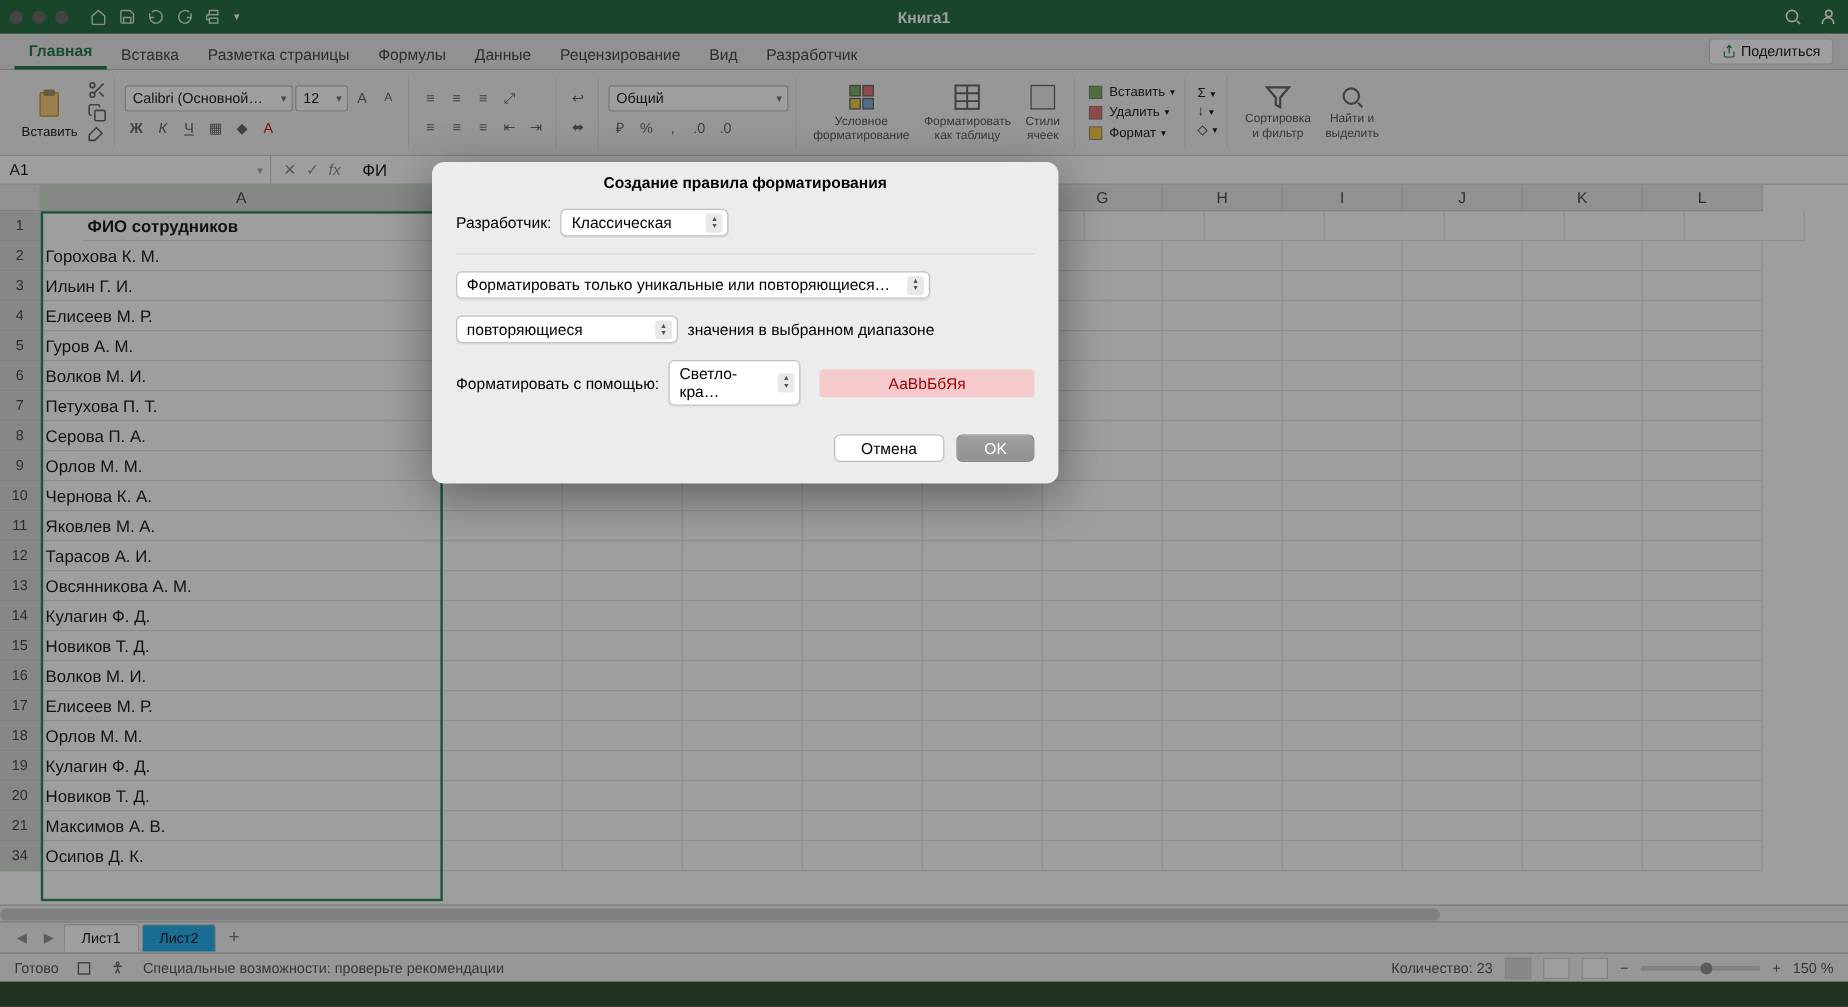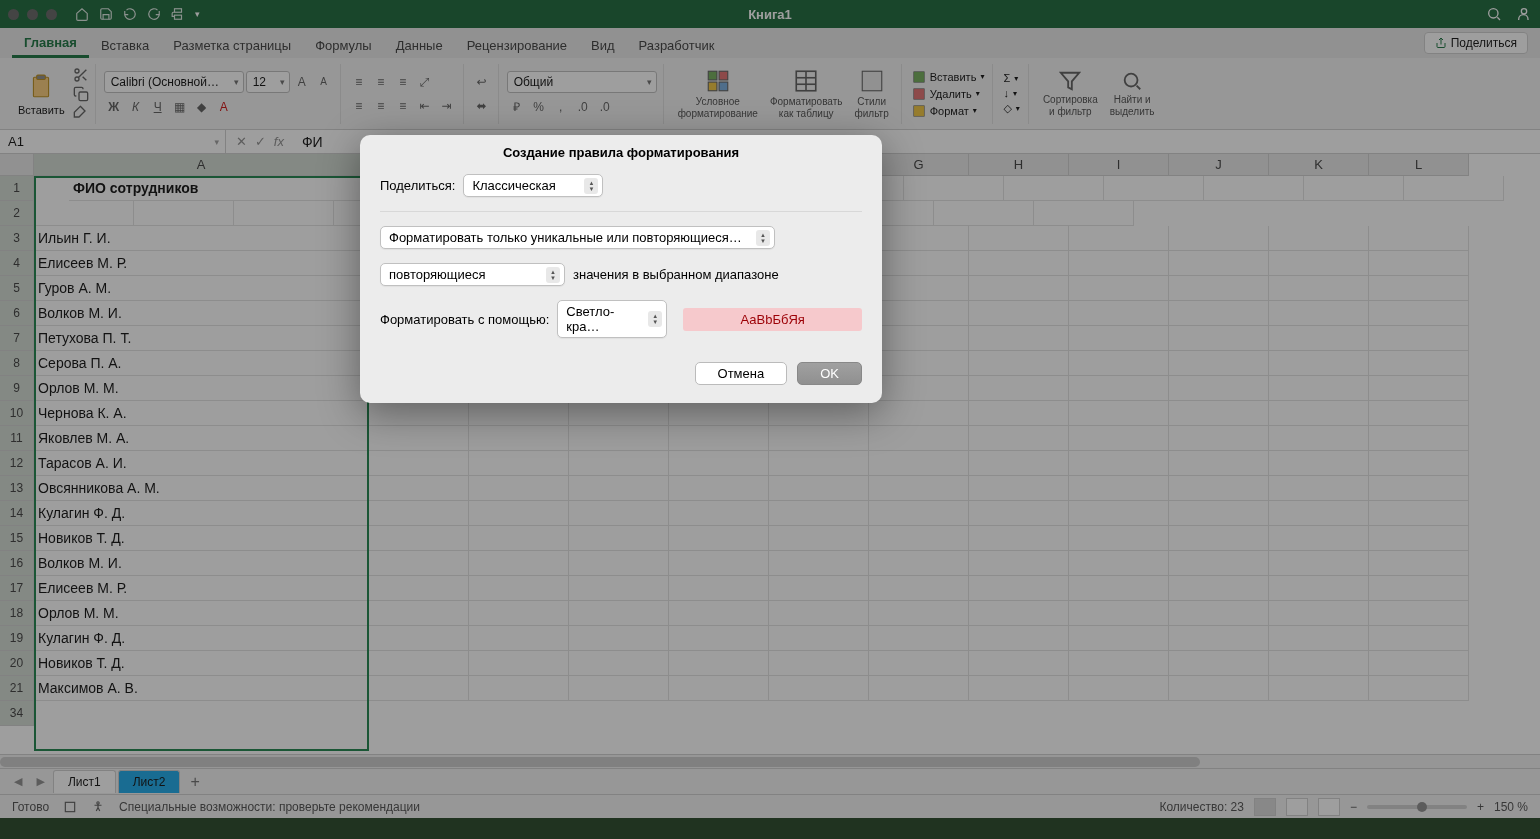--- a/index.html
+++ b/index.html
@@ -247,21 +247,21 @@
           <line x1="12" y1="3" x2="12" y2="21"></line>
         </svg>
       <span style="white-space:pre-line">Форматировать
 как таблицу</span>
     </div>
     <div class="big-btn">
       <svg width="26" height="26" viewBox="0 0 24 24" fill="#e8e8e8" stroke="#555">
           <rect x="3" y="3" width="18" height="18"></rect>
         </svg>
       <span style="white-space:pre-line">Стили
-фильтр</span>
+ячеек</span>
     </div>
   </div>
   <div class="ribbon-group">
     <div class="cells-group">
       <div class="cells-row">
           <svg width="14" height="14" viewBox="0 0 24 24" fill="#6aa84f" stroke="#555">
             <rect x="3" y="3" width="18" height="18"></rect>
           </svg>
           <span>Вставить</span>
           <span style="font-size:8px">▾</span>
@@ -378,20 +378,21 @@
           <div class="cell" style="width: 100px;"></div>
           <div class="cell" style="width: 100px;"></div>
           <div class="cell" style="width: 100px;"></div>
           <div class="cell" style="width: 100px;"></div>
           <div class="cell" style="width: 100px;"></div>
           <div class="cell" style="width: 100px;"></div>
           <div class="cell" style="width: 100px;"></div>
           <div class="cell" style="width: 100px;"></div>
         </div>
         <div class="cell-row">
+          <div class="cell colA" style="width: 335px;">Горохова К. М.</div>
           <div class="cell" style="width: 100px;"></div>
           <div class="cell" style="width: 100px;"></div>
           <div class="cell" style="width: 100px;"></div>
           <div class="cell" style="width: 100px;"></div>
           <div class="cell" style="width: 100px;"></div>
           <div class="cell" style="width: 100px;"></div>
           <div class="cell" style="width: 100px;"></div>
           <div class="cell" style="width: 100px;"></div>
           <div class="cell" style="width: 100px;"></div>
           <div class="cell" style="width: 100px;"></div>
@@ -644,20 +645,34 @@
           <div class="cell" style="width: 100px;"></div>
           <div class="cell" style="width: 100px;"></div>
           <div class="cell" style="width: 100px;"></div>
           <div class="cell" style="width: 100px;"></div>
           <div class="cell" style="width: 100px;"></div>
           <div class="cell" style="width: 100px;"></div>
           <div class="cell" style="width: 100px;"></div>
         </div>
         <div class="cell-row">
           <div class="cell colA" style="width: 335px;">Максимов А. В.</div>
+          <div class="cell" style="width: 100px;"></div>
+          <div class="cell" style="width: 100px;"></div>
+          <div class="cell" style="width: 100px;"></div>
+          <div class="cell" style="width: 100px;"></div>
+          <div class="cell" style="width: 100px;"></div>
+          <div class="cell" style="width: 100px;"></div>
+          <div class="cell" style="width: 100px;"></div>
+          <div class="cell" style="width: 100px;"></div>
+          <div class="cell" style="width: 100px;"></div>
+          <div class="cell" style="width: 100px;"></div>
+          <div class="cell" style="width: 100px;"></div>
+        </div>
+        <div class="cell-row">
+          <div class="cell colA" style="width: 335px;">Осипов Д. К.</div>
           <div class="cell" style="width: 100px;"></div>
           <div class="cell" style="width: 100px;"></div>
           <div class="cell" style="width: 100px;"></div>
           <div class="cell" style="width: 100px;"></div>
           <div class="cell" style="width: 100px;"></div>
           <div class="cell" style="width: 100px;"></div>
           <div class="cell" style="width: 100px;"></div>
           <div class="cell" style="width: 100px;"></div>
           <div class="cell" style="width: 100px;"></div>
           <div class="cell" style="width: 100px;"></div>
@@ -702,21 +717,21 @@
     <span>150 %</span>
   </div>
 </div>
 
 <div class="overlay"></div>
 
 <div class="dialog">
   <div class="dlg-title">Создание правила форматирования</div>
   <div class="dlg-body">
     <div class="dlg-row">
-      <span class="dlg-label">Поделиться:</span>
+      <span class="dlg-label">Разработчик:</span>
       <div class="dlg-combo" style="width:140px">
         <span>Классическая</span>
         <span class="arrows">▲<br>▼</span>
       </div>
     </div>
     <div class="dlg-sep"></div>
     <div class="dlg-row">
       <div class="dlg-combo" style="width:395px">
         <span>Форматировать только уникальные или повторяющиеся…</span>
         <span class="arrows">▲<br>▼</span>

